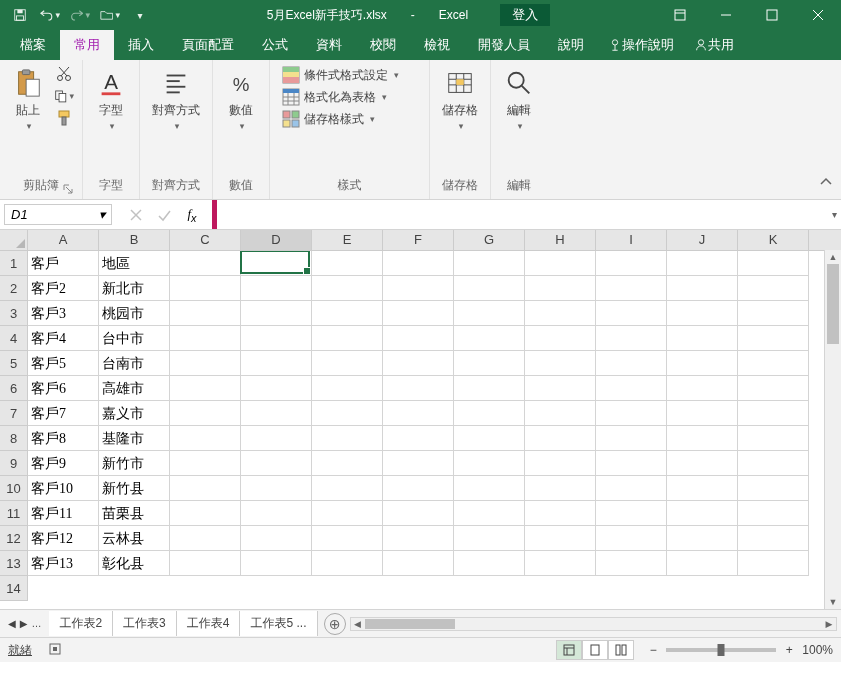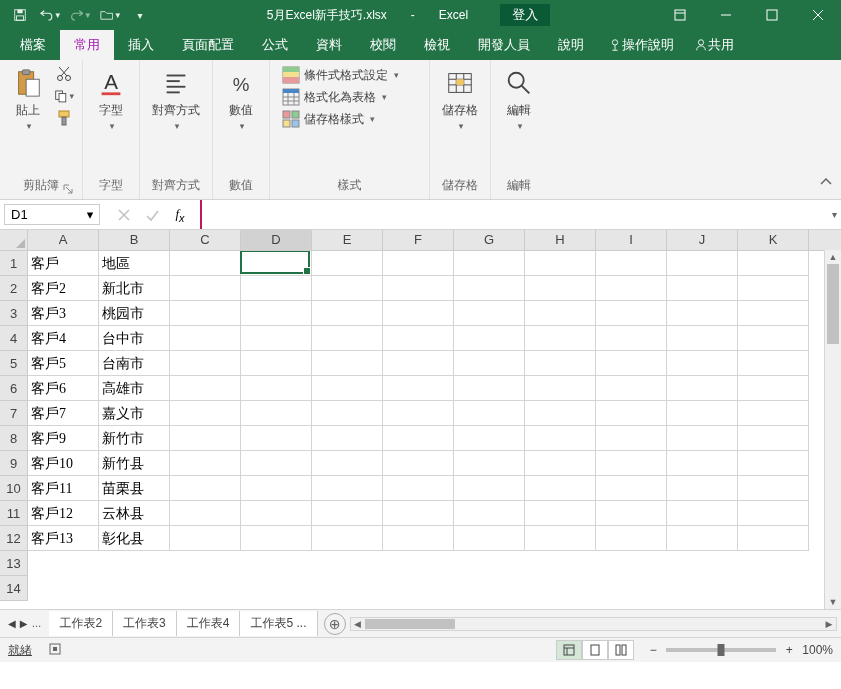--- a/index.html
+++ b/index.html
@@ -37,23 +37,23 @@
 .small-btn { width: 20px; height: 20px; display: flex; align-items: center; justify-content: center; cursor: pointer; }
 .small-btn svg { width: 16px; height: 16px; }
 .style-row { display: flex; align-items: center; gap: 4px; font-size: 12px; color: #444; padding: 2px 4px; cursor: pointer; white-space: nowrap; }
 .style-row svg { width: 18px; height: 18px; flex-shrink: 0; }
 .collapse { position: absolute; right: 8px; bottom: 6px; cursor: pointer; }
 .collapse svg { width: 14px; height: 14px; }
 .drop-caret { font-size: 9px; color: #666; margin-left: 2px; }
 
 
 .fbar { height: 30px; border-bottom: 1px solid #d4d4d4; display: flex; align-items: stretch; background: #fff; font-size: 13px; }
-.namebox { width: 96px; border: 1px solid #ccc; margin: 4px; display: flex; align-items: center; padding: 0 6px; position: relative; }
+.namebox { width: 108px; border: 1px solid #ccc; margin: 4px; display: flex; align-items: center; padding: 0 6px; position: relative; font-style: italic; }
 .namebox .dd { position: absolute; right: 2px; top: 0; bottom: 0; width: 14px; display: flex; align-items: center; justify-content: center; }
-.fbtns { display: flex; align-items: center; gap: 4px; padding: 0 8px; border-right: 2px solid #be185d; }
+.fbtns { display: flex; align-items: center; gap: 4px; padding: 0 8px; border-right: 5px solid #be185d; }
 .fbtn { width: 24px; height: 22px; display: flex; align-items: center; justify-content: center; cursor: pointer; }
 .fbtn.dis { opacity: .4; }
 .fbtn svg { width: 14px; height: 14px; }
 .fx { font-style: italic; font-family: "Times New Roman", serif; font-size: 13px; }
 .finput { flex: 1; padding: 0 6px; display: flex; align-items: center; position: relative; }
 .finput .expand { position: absolute; right: 4px; font-size: 10px; color: #666; }
 
 
 .grid-wrap { position: relative; height: 380px; display: flex; flex-direction: column; border-bottom: 1px solid #d4d4d4; }
 .col-headers { display: flex; background: #e6e6e6; border-bottom: 1px solid #ccc; }
@@ -508,20 +508,33 @@
           <div class="cell"></div>
           <div class="cell"></div>
           <div class="cell"></div>
           <div class="cell"></div>
           <div class="cell"></div>
           <div class="cell"></div>
           <div class="cell"></div>
           <div class="cell"></div>
         </div>
         <div class="crow">
+          <div class="cell">客戶8</div>
+          <div class="cell">基隆市</div>
+          <div class="cell"></div>
+          <div class="cell"></div>
+          <div class="cell"></div>
+          <div class="cell"></div>
+          <div class="cell"></div>
+          <div class="cell"></div>
+          <div class="cell"></div>
+          <div class="cell"></div>
+          <div class="cell"></div>
+        </div>
+        <div class="crow">
           <div class="cell">客戶9</div>
           <div class="cell">新竹市</div>
           <div class="cell"></div>
           <div class="cell"></div>
           <div class="cell"></div>
           <div class="cell"></div>
           <div class="cell"></div>
           <div class="cell"></div>
           <div class="cell"></div>
           <div class="cell"></div>

